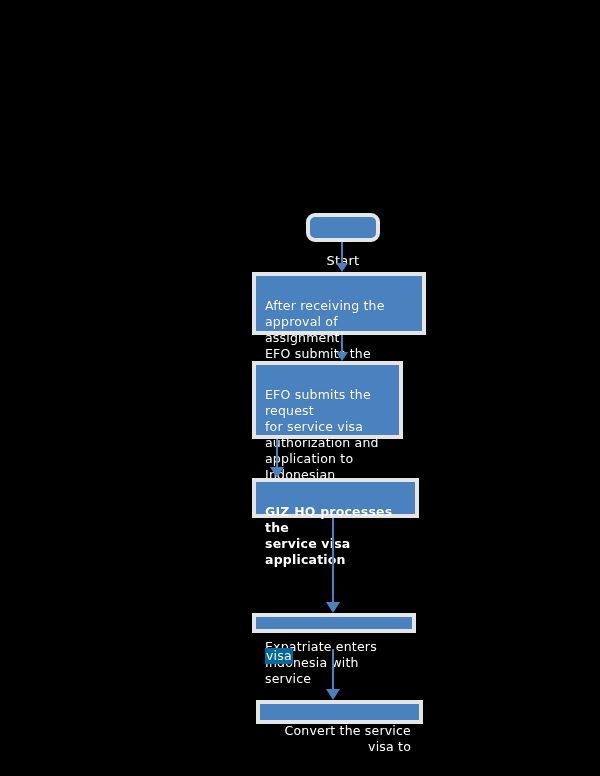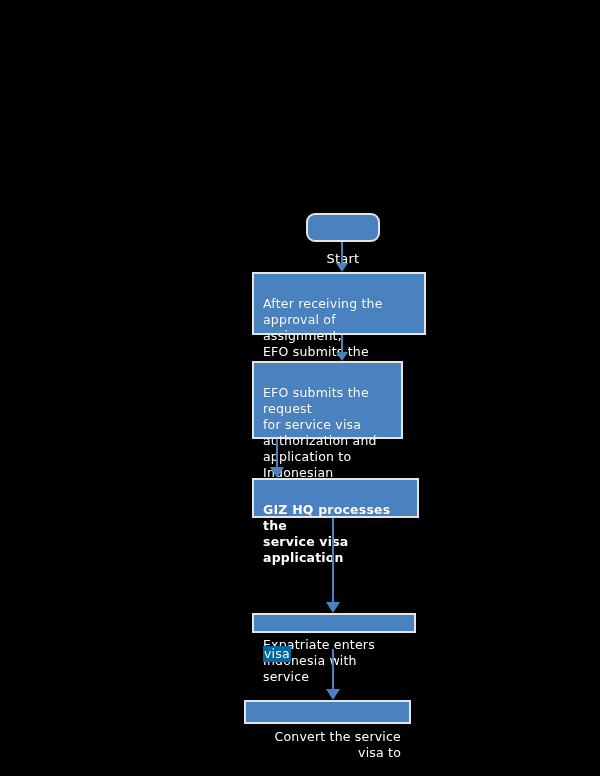--- a/index.html
+++ b/index.html
@@ -23,21 +23,21 @@
     width: 600px;
     height: 776px;
     background: #000000;
   }
 
   
   .node {
     position: absolute;
     box-sizing: border-box;
     background: #4a82c0;
-    border: 2px solid #e5e5e5;
+    border: 4px solid #e5e5e5;
     color: #ffffff;
     font-size: 12.5px;
     line-height: 16px;
     letter-spacing: 0.2px;
     white-space: pre-line;
     padding: 6px 8px 5px 9px;
     text-shadow: 0 0 1px rgba(0,0,0,0.25);
   }
 
   
@@ -140,21 +140,21 @@
   <span>GIZ HQ processes the
 service visa application</span>
 </div>
 
 <div class="node framed clip-overflow" style="left:252px; top:613px; width:164px; height:20px;">
   <span>Expatriate enters
 Indonesia with  service</span>
   <span class="overflow-text" style="top:31px;">visa</span>
 </div>
 
-<div class="node framed" style="left:244px; top:700px; width:167px; height:24px; padding-top:11px;text-align:right;">
+<div class="node framed" style="left:256px; top:700px; width:167px; height:24px; padding-top:3px;text-align:right;">
   <span>Convert the service visa to</span>
 </div>
 
 <div class="conn small" style="left:341px; top:242px; width:2px; height:30px;">
   <div class="stem" style="height:22px;"></div>
   <div class="head" style="top:21px;"></div>
 </div>
 
 <div class="conn small" style="left:341px; top:335px; width:2px; height:26px;">
   <div class="stem" style="height:18px;"></div>

